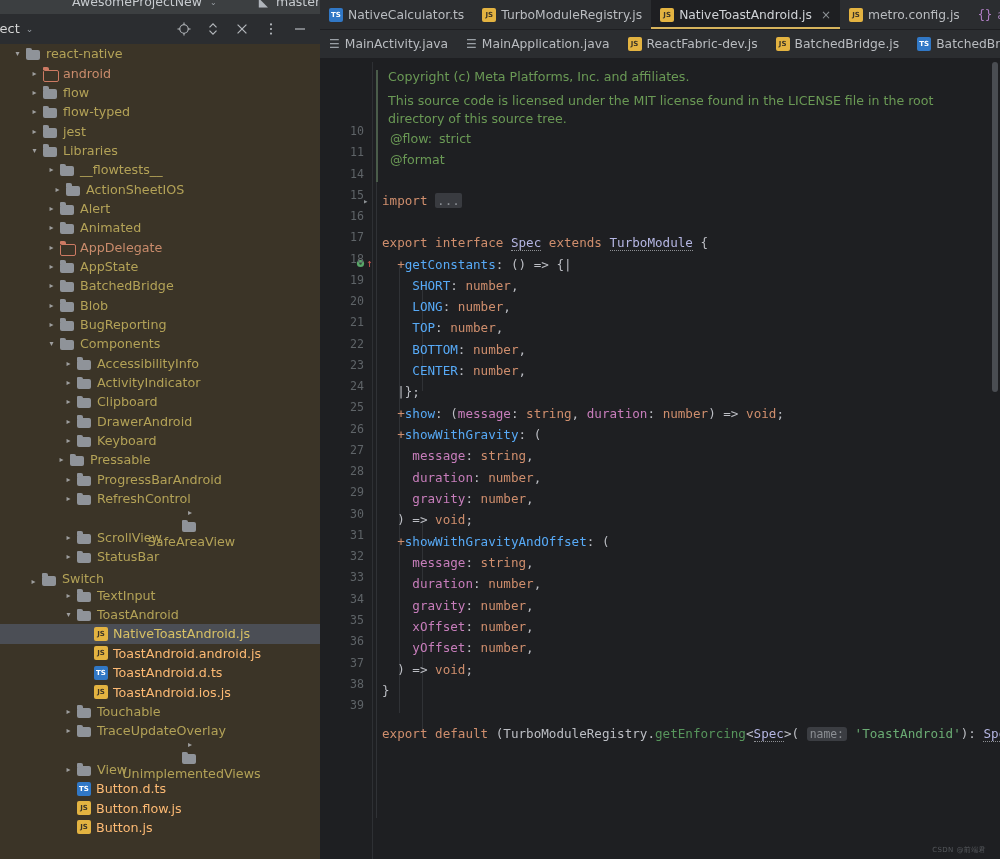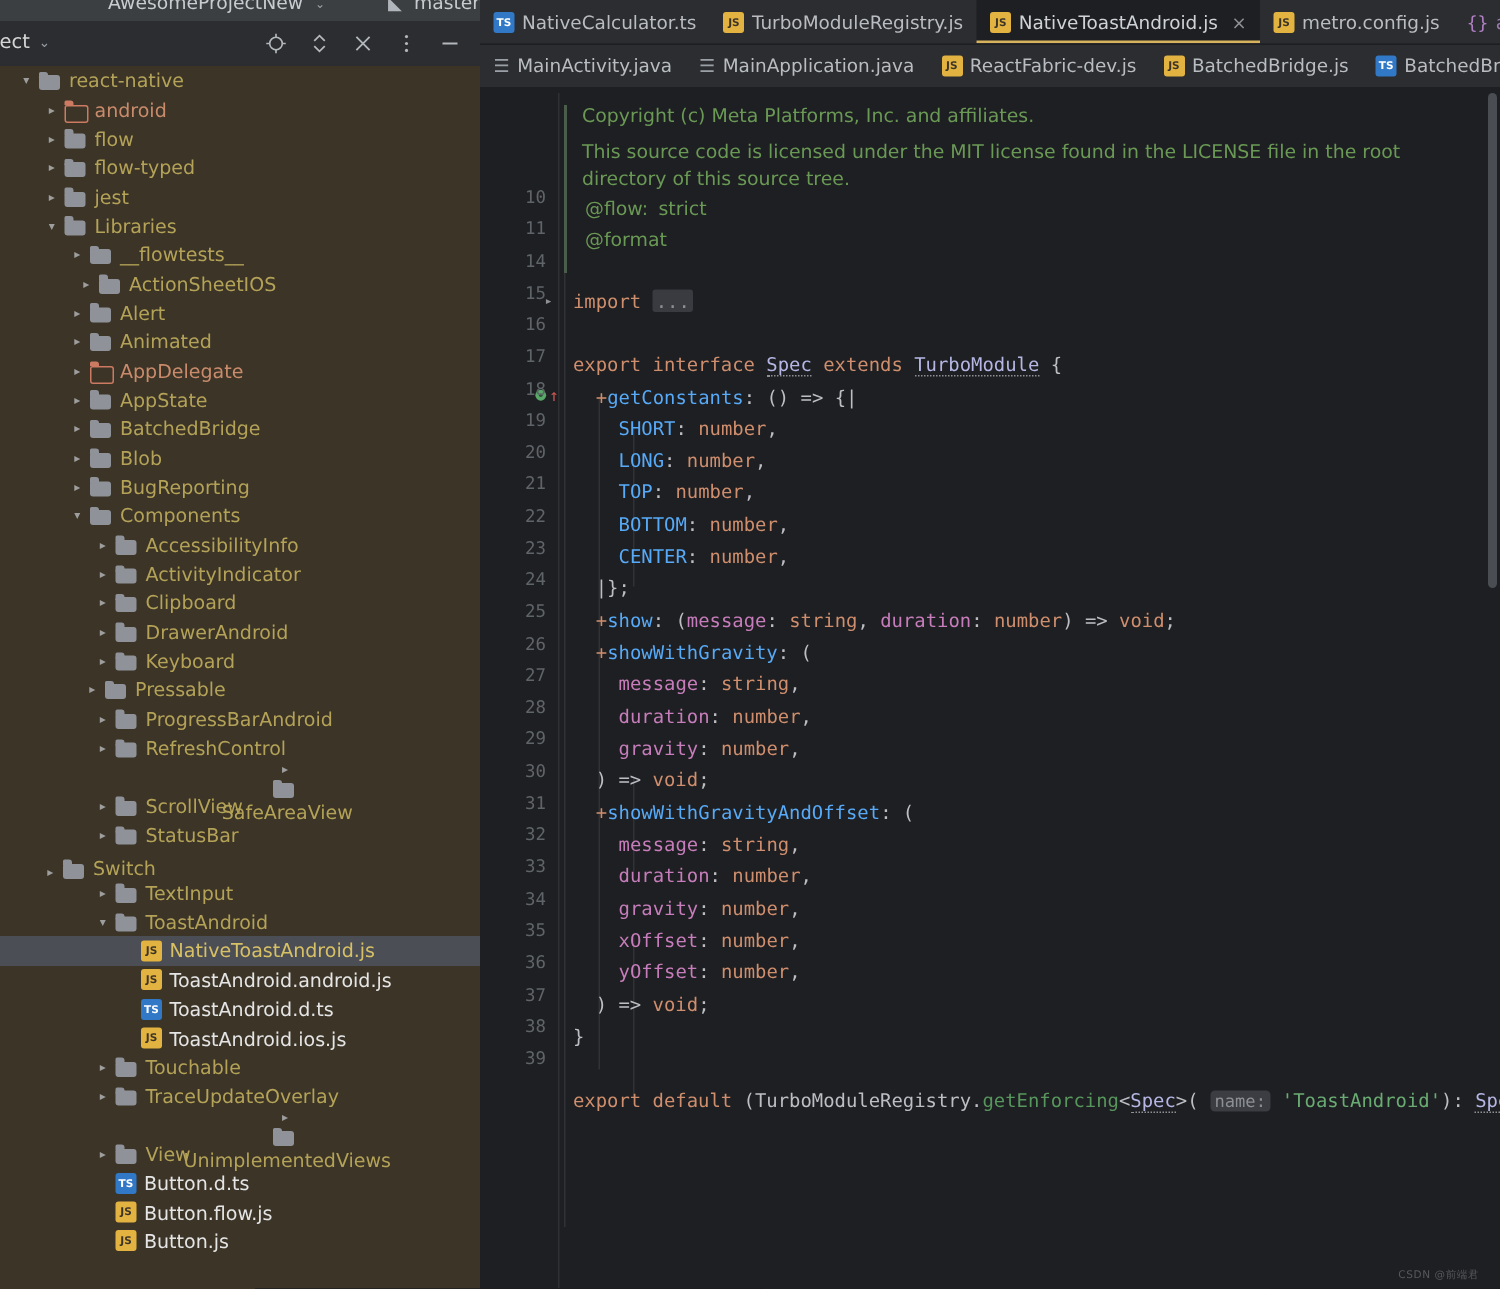--- a/index.html
+++ b/index.html
@@ -81,21 +81,21 @@
   .ficon {
     width: 14px; height: 14px; flex: 0 0 14px; margin-right: 5px;
     border-radius: 2px; font-size: 7px; line-height: 14px;
     text-align: center; font-weight: bold;
     font-family: "DejaVu Sans", sans-serif;
   }
   .ficon.js { background: #e3b341; color: #3b3427; }
   .ficon.ts { background: #3178c6; color: #fff; }
   .lbl { color: #b3a257; }
   .lbl.dirorange { color: #c98b6b; }
-  .lbl.file { color: #e5e5e5; }
+  .lbl.file { color: #fdba74; }
   .row.sel .lbl { color: #d7c065; }
 
   
   .editor-area {
     position: absolute; left: 320px; top: 0; width: 680px; height: 859px;
     background: #1e1f22;
   }
   .tabrow {
     display: flex; align-items: center; height: 29px;
     background: #2b2d30; overflow: hidden; position: relative;

